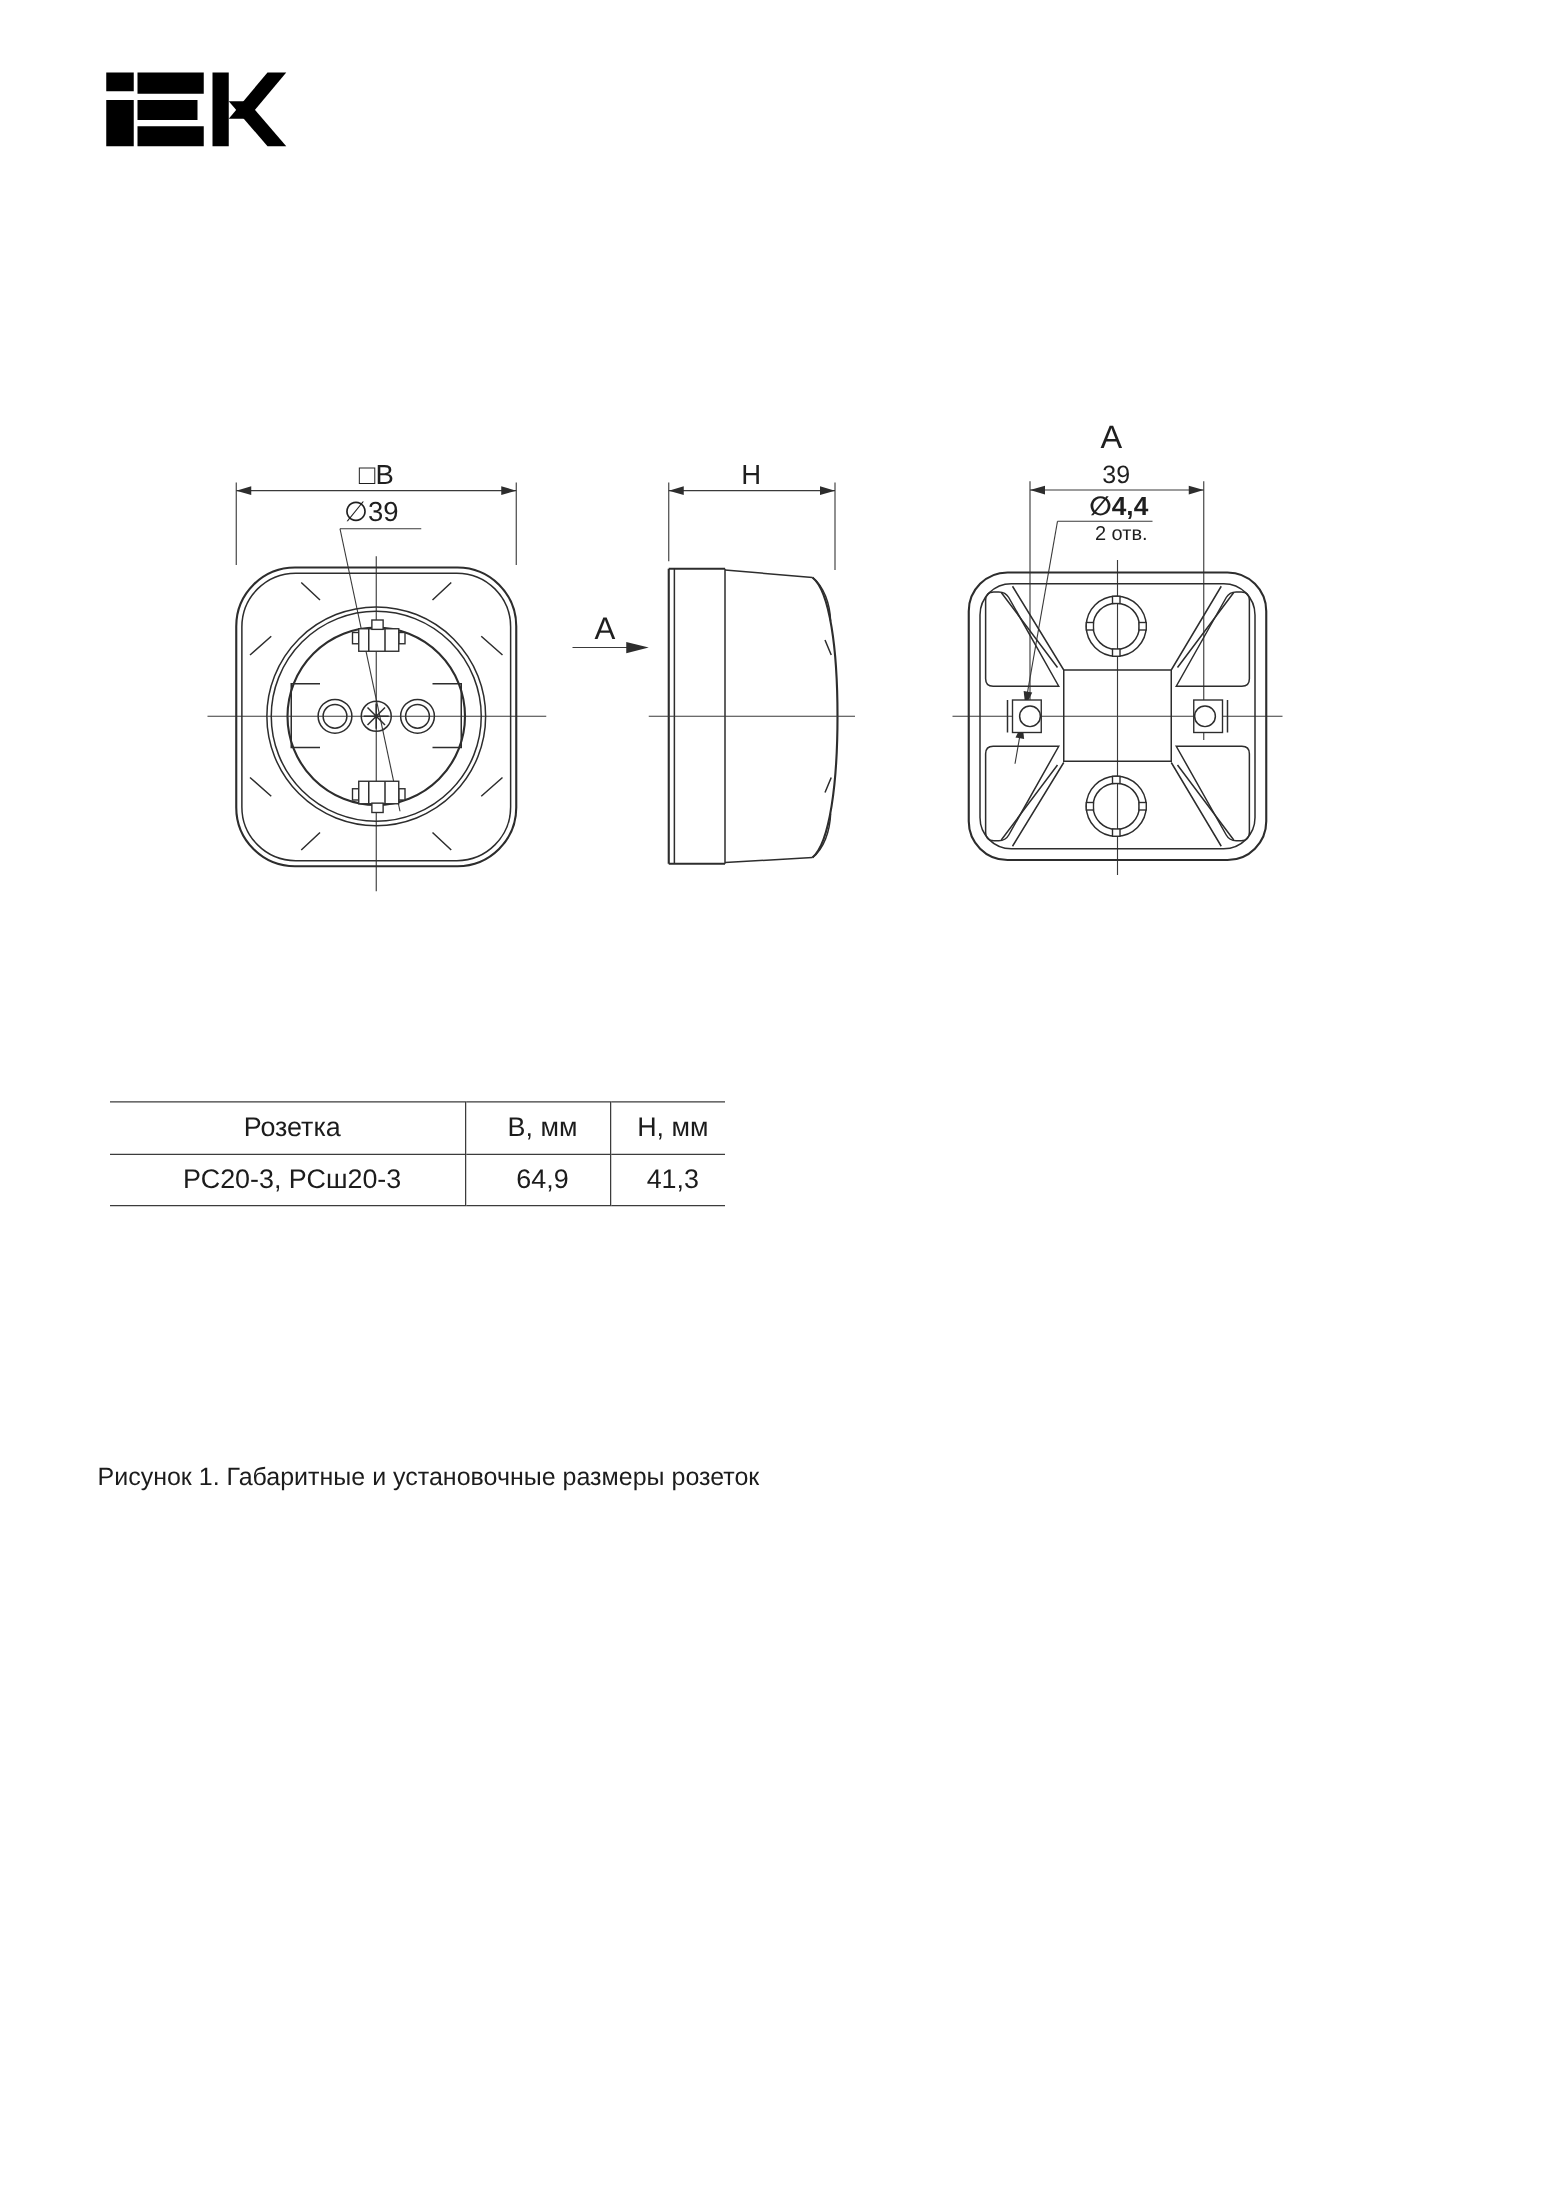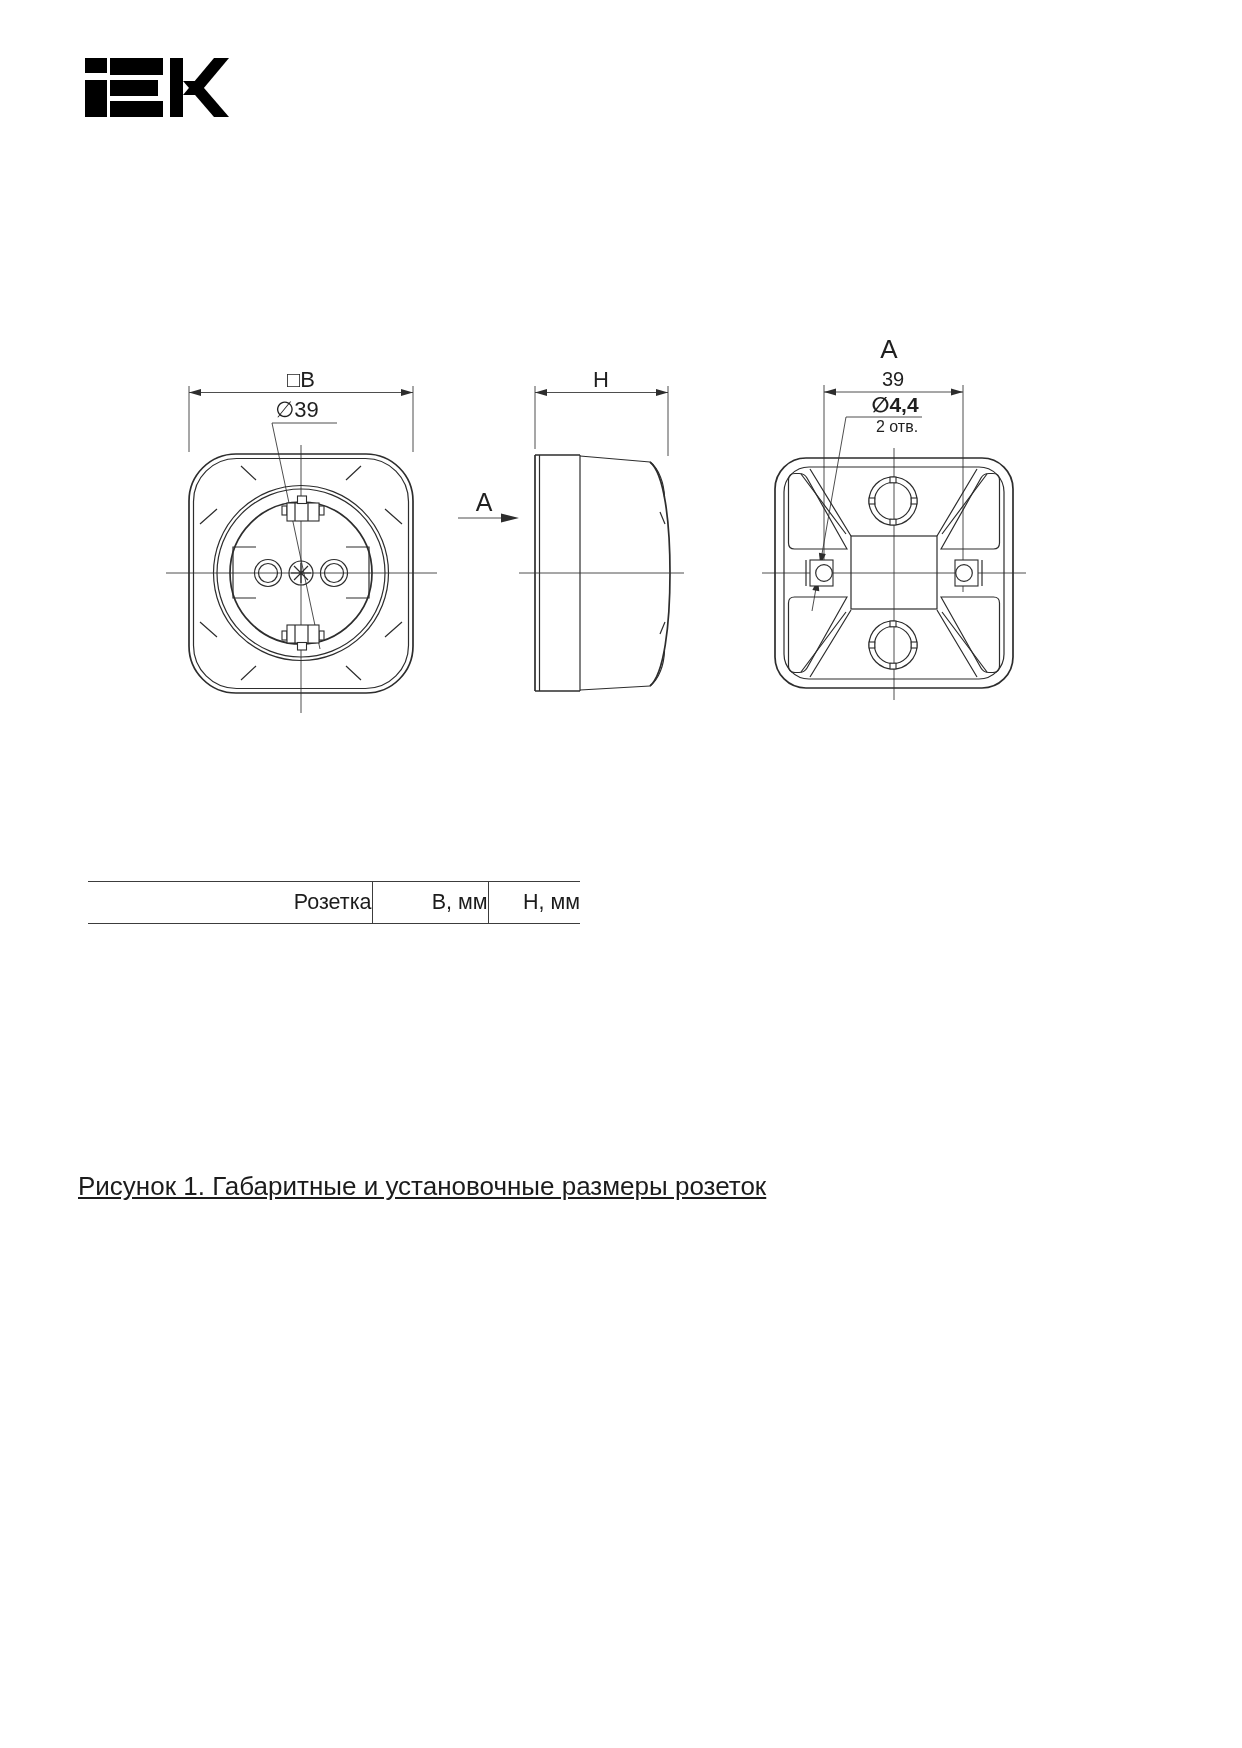--- a/index.html
+++ b/index.html
@@ -15,26 +15,26 @@
   .t22{font-size:22px;text-anchor:middle;}
   .t25{font-size:25px;text-anchor:middle;}
   .t26{font-size:26px;text-anchor:middle;}
   .t20{font-size:20px;text-anchor:middle;}
   .t21b{font-size:21px;font-weight:bold;text-anchor:middle;}
   .t16{font-size:16px;text-anchor:middle;}
   .logo{fill:#000;}
   .dim-table{position:absolute;left:88px;top:881px;border-collapse:collapse;
              font-size:21.5px;color:#1c1c1c;table-layout:fixed;}
   .dim-table th,.dim-table td{height:41.5px;box-sizing:border-box;padding:0 0 0 8px;
-             text-align:right;font-weight:normal;vertical-align:middle;}
+             text-align:center;font-weight:normal;vertical-align:middle;}
   .dim-table tr{border-top:1.4px solid #3c3c3c;border-bottom:1.4px solid #3c3c3c;}
   .dim-table th:nth-child(2),.dim-table td:nth-child(2),
   .dim-table th:nth-child(3),.dim-table td:nth-child(3){border-left:1.4px solid #3c3c3c;}
   .c1{width:284px;} .c2{width:116px;} .c3{width:92px;}
-  .caption{position:absolute;left:78px;top:1171px;font-size:26px;color:#1c1c1c;white-space:nowrap;text-decoration:underline;}
+  .caption{position:absolute;left:78px;top:1171px;font-size:20px;color:#1c1c1c;white-space:nowrap;}
 </style>
 </head>
 <body>
 
 <div id="page">
 
   <svg width="260" height="140" viewBox="0 0 260 140" aria-label="IEK">
     <g class="logo">
       <rect x="85" y="58" width="22" height="15"></rect>
       <rect x="85" y="80" width="22" height="37"></rect>
@@ -195,18 +195,23 @@
 
   <table class="dim-table">
     <thead>
       <tr>
         <th class="c1">Розетка</th>
         <th class="c2">B, мм</th>
         <th class="c3">H, мм</th>
       </tr>
     </thead>
     <tbody>
+      <tr>
+        <td>РС20-3, РСш20-3</td>
+        <td>64,9</td>
+        <td>41,3</td>
+      </tr>
     </tbody>
   </table>
 
   <div class="caption">Рисунок 1. Габаритные и установочные размеры розеток</div>
 
 </div>
 
 </body></html>

